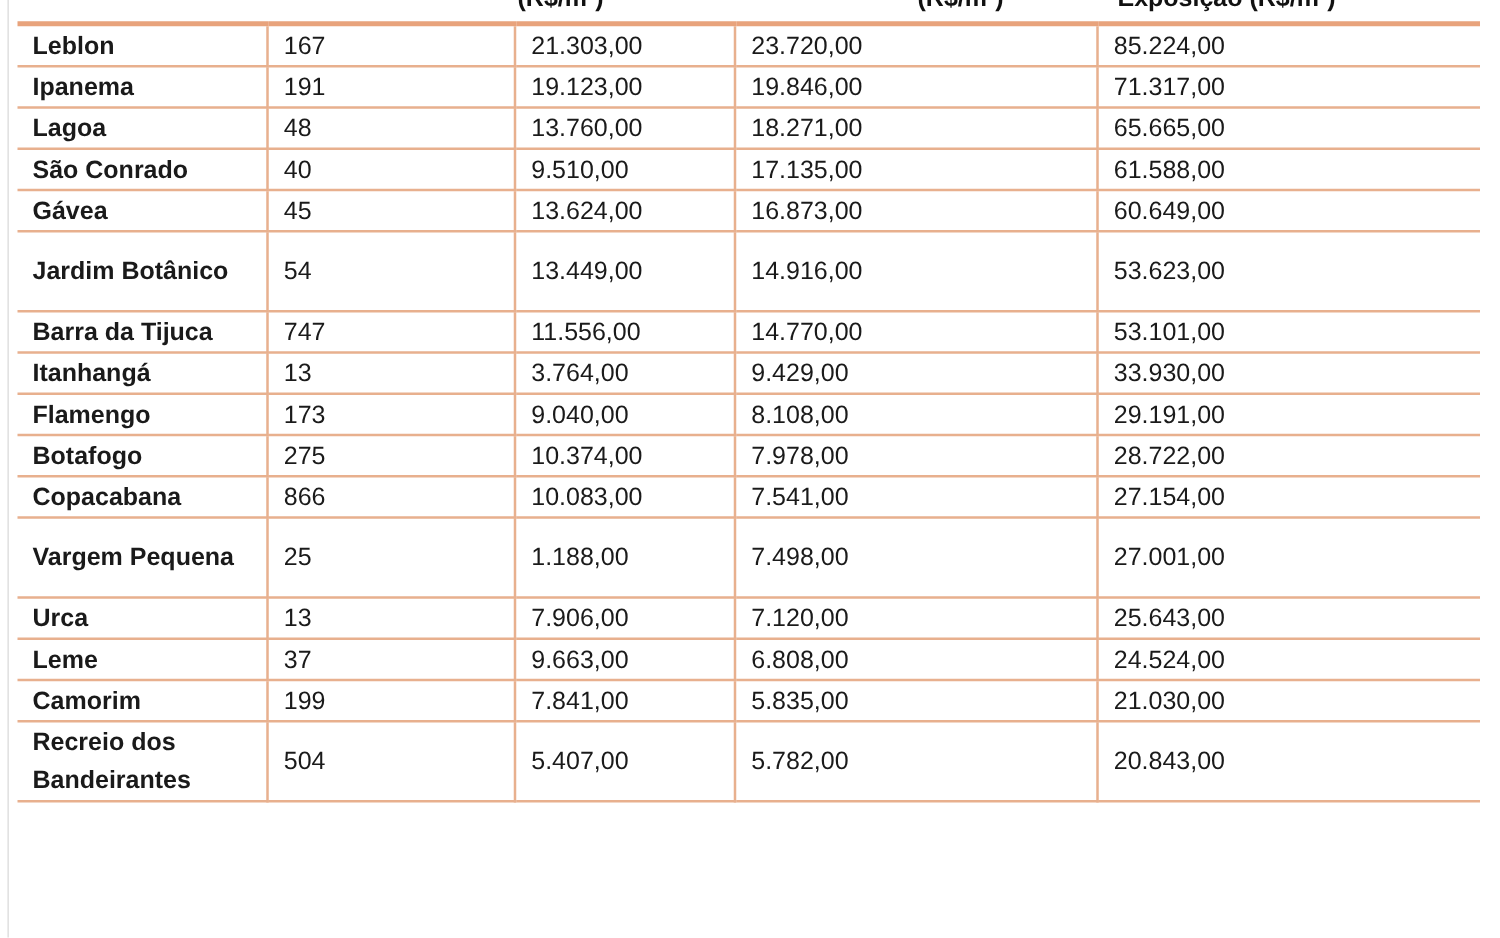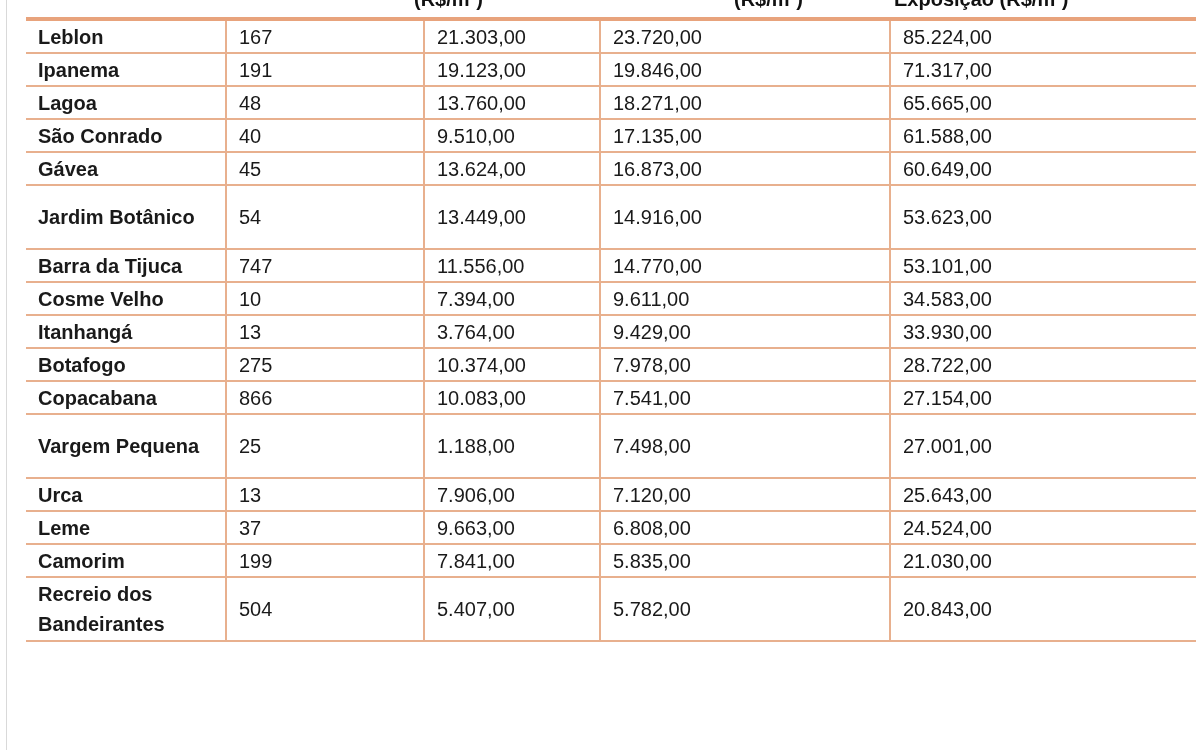--- a/index.html
+++ b/index.html
@@ -1,20 +1,20 @@
 <!DOCTYPE html>
 <html><head>
 <meta charset="utf-8">
 <style>
   html, body { margin:0; padding:0; }
   body { width:1200px; height:750px; overflow:hidden; background:#ffffff; position:relative; font-family:"Liberation Sans", sans-serif; }
   .leftrule { position:absolute; left:6px; top:0; width:1px; height:750px; background:#d9d9d9; }
   .header-clip { position:absolute; left:14px; top:-12px; width:1170px; height:30px; overflow:hidden; }
   .header-clip span { position:absolute; top:0; font-weight:bold; font-size:20px; color:#111; }
-  table { position:absolute; left:26px; top:17px; border-collapse:collapse; table-layout:fixed; width:1170px; }
+  table { position:absolute; left:14px; top:17px; border-collapse:collapse; table-layout:fixed; width:1170px; }
   td { border:2px solid #e8b08e; font-size:20px; color:#1a1a1a; padding:0 0 0 12px; vertical-align:middle; height:31px; line-height:30px; white-space:nowrap; overflow:hidden; }
   tr:first-child td { border-top:4px solid #e8a37c; }
   td.name { font-weight:bold; white-space:normal; line-height:30px; padding-left:12px; }
   tr.tall td { height:62px;margin-top:12px; }
   table tr td:first-child { border-left:none; }
   table tr td:last-child { border-right:none; }
 </style>
 </head>
 <body>
 
@@ -78,32 +78,32 @@
         <td>53.623,00</td>
       </tr>
     <tr>
         <td class="name">Barra da Tijuca</td>
         <td>747</td>
         <td>11.556,00</td>
         <td>14.770,00</td>
         <td>53.101,00</td>
       </tr>
     <tr>
-        <td class="name">Cosme Velho</td>
-        <td>10</td>
-        <td>7.394,00</td>
-        <td>9.611,00</td>
-        <td>34.583,00</td>
-      </tr>
-    <tr>
         <td class="name">Itanhangá</td>
         <td>13</td>
         <td>3.764,00</td>
         <td>9.429,00</td>
         <td>33.930,00</td>
+      </tr>
+    <tr>
+        <td class="name">Flamengo</td>
+        <td>173</td>
+        <td>9.040,00</td>
+        <td>8.108,00</td>
+        <td>29.191,00</td>
       </tr>
     <tr>
         <td class="name">Botafogo</td>
         <td>275</td>
         <td>10.374,00</td>
         <td>7.978,00</td>
         <td>28.722,00</td>
       </tr>
     <tr>
         <td class="name">Copacabana</td>

